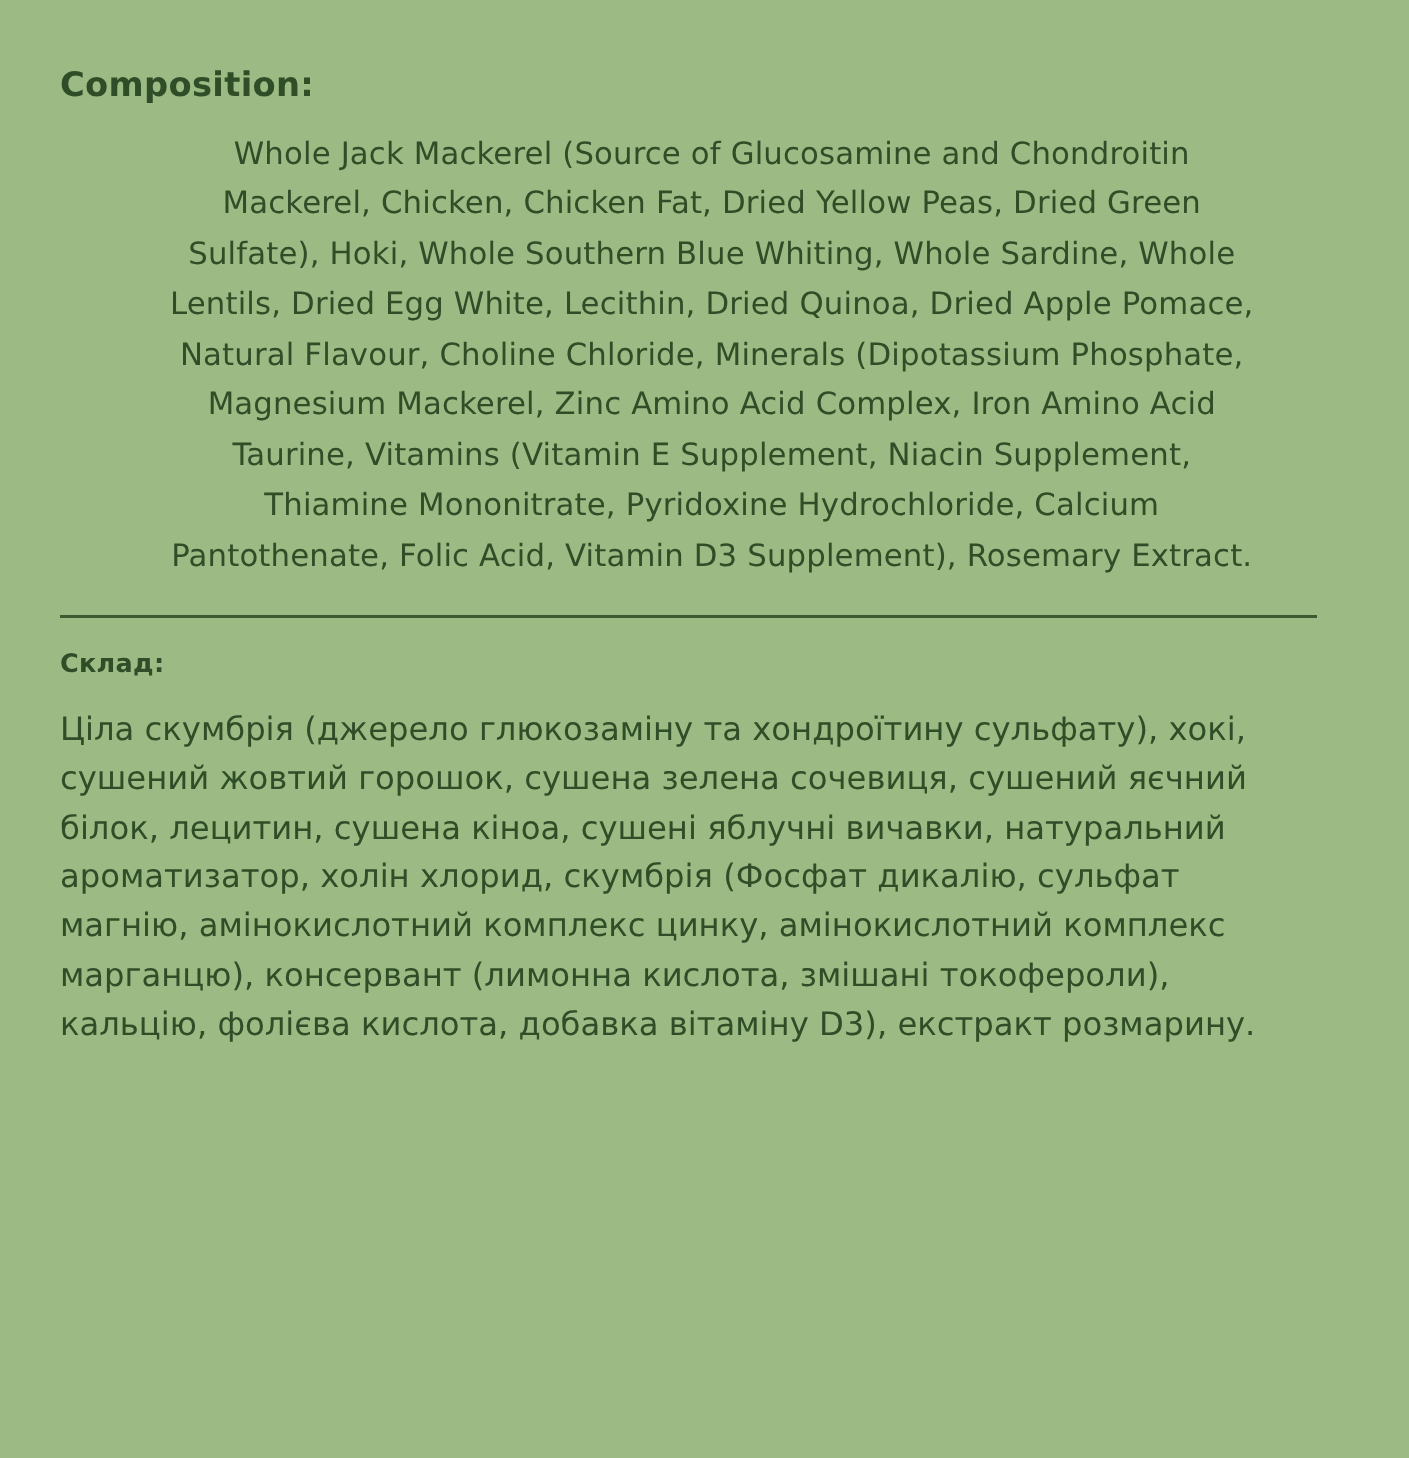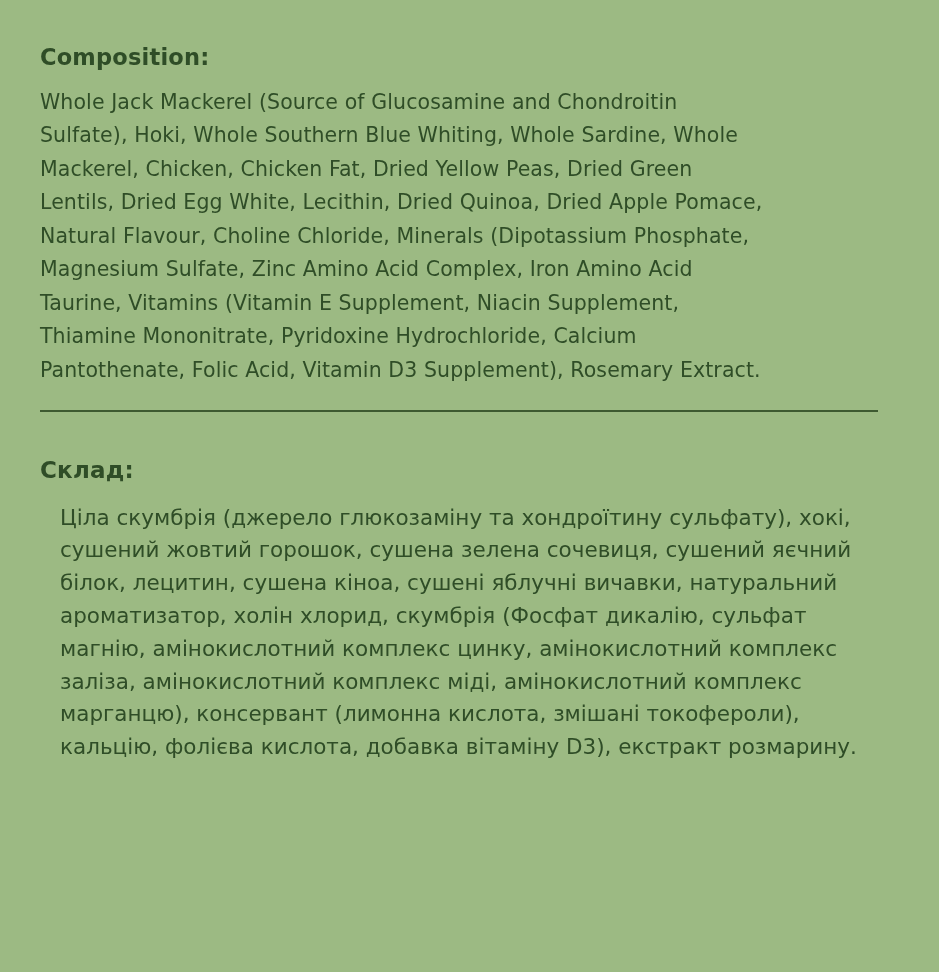--- a/index.html
+++ b/index.html
@@ -29,38 +29,38 @@
     font-weight: bold;
     color: var(--text);
     letter-spacing: 0.2px;
     line-height: 1.1;
   }
   .heading-en {
     padding-top: 45px;
     font-size: 22.5px;
   }
   .heading-ua {
-    margin-top: 46px;
-    font-size: 23px;
+    margin-top: 22px;
+    font-size: 17px;
   }
   .body-lines {
     white-space: nowrap;
     color: var(--text);
   }
   .body-en {
     margin-top: 16px;
     font-size: 20.5px;
     line-height: 33.5px;
     letter-spacing: 0.1px;
+    text-align: center;
   }
   .body-ua {
     margin-top: 18px;
     font-size: 21.5px;
     line-height: 32.8px;
-    margin-left: 20px;
   }
   .divider {
     margin: 0;
     margin-top: 23px;
     margin-left: 0;
     border: none;
     border-top: 2px solid var(--divider);
     width: 838px;
   }
   .text-line { white-space: nowrap; }
@@ -68,39 +68,38 @@
 </head>
 <body>
 
 <div class="label-panel">
   <div class="content">
 
     <div class="section-heading heading-en">Composition:</div>
 
     <div class="body-lines body-en">
         <div class="text-line">Whole Jack Mackerel (Source of Glucosamine and Chondroitin</div>
+        <div class="text-line">Mackerel, Chicken, Chicken Fat, Dried Yellow Peas, Dried Green</div>
         <div class="text-line">Sulfate), Hoki, Whole Southern Blue Whiting, Whole Sardine, Whole</div>
-        <div class="text-line">Mackerel, Chicken, Chicken Fat, Dried Yellow Peas, Dried Green</div>
         <div class="text-line">Lentils, Dried Egg White, Lecithin, Dried Quinoa, Dried Apple Pomace,</div>
         <div class="text-line">Natural Flavour, Choline Chloride, Minerals (Dipotassium Phosphate,</div>
-        <div class="text-line">Magnesium Sulfate, Zinc Amino Acid Complex, Iron Amino Acid</div>
+        <div class="text-line">Magnesium Mackerel, Zinc Amino Acid Complex, Iron Amino Acid</div>
         <div class="text-line">Taurine, Vitamins (Vitamin E Supplement, Niacin Supplement,</div>
         <div class="text-line">Thiamine Mononitrate, Pyridoxine Hydrochloride, Calcium</div>
         <div class="text-line">Pantothenate, Folic Acid, Vitamin D3 Supplement), Rosemary Extract.</div>
       </div>
 
     <hr class="divider">
 
     <div class="section-heading heading-ua">Склад:</div>
 
     <div class="body-lines body-ua">
         <div class="text-line">Ціла скумбрія (джерело глюкозаміну та хондроїтину сульфату), хокі,</div>
         <div class="text-line">сушений жовтий горошок, сушена зелена сочевиця, сушений яєчний</div>
         <div class="text-line">білок, лецитин, сушена кіноа, сушені яблучні вичавки, натуральний</div>
         <div class="text-line">ароматизатор, холін хлорид, скумбрія (Фосфат дикалію, сульфат</div>
         <div class="text-line">магнію, амінокислотний комплекс цинку, амінокислотний комплекс</div>
-        <div class="text-line">заліза, амінокислотний комплекс міді, амінокислотний комплекс</div>
         <div class="text-line">марганцю), консервант (лимонна кислота, змішані токофероли),</div>
         <div class="text-line">кальцію, фолієва кислота, добавка вітаміну D3), екстракт розмарину.</div>
       </div>
 
   </div>
 </div>
 
 </body></html>

